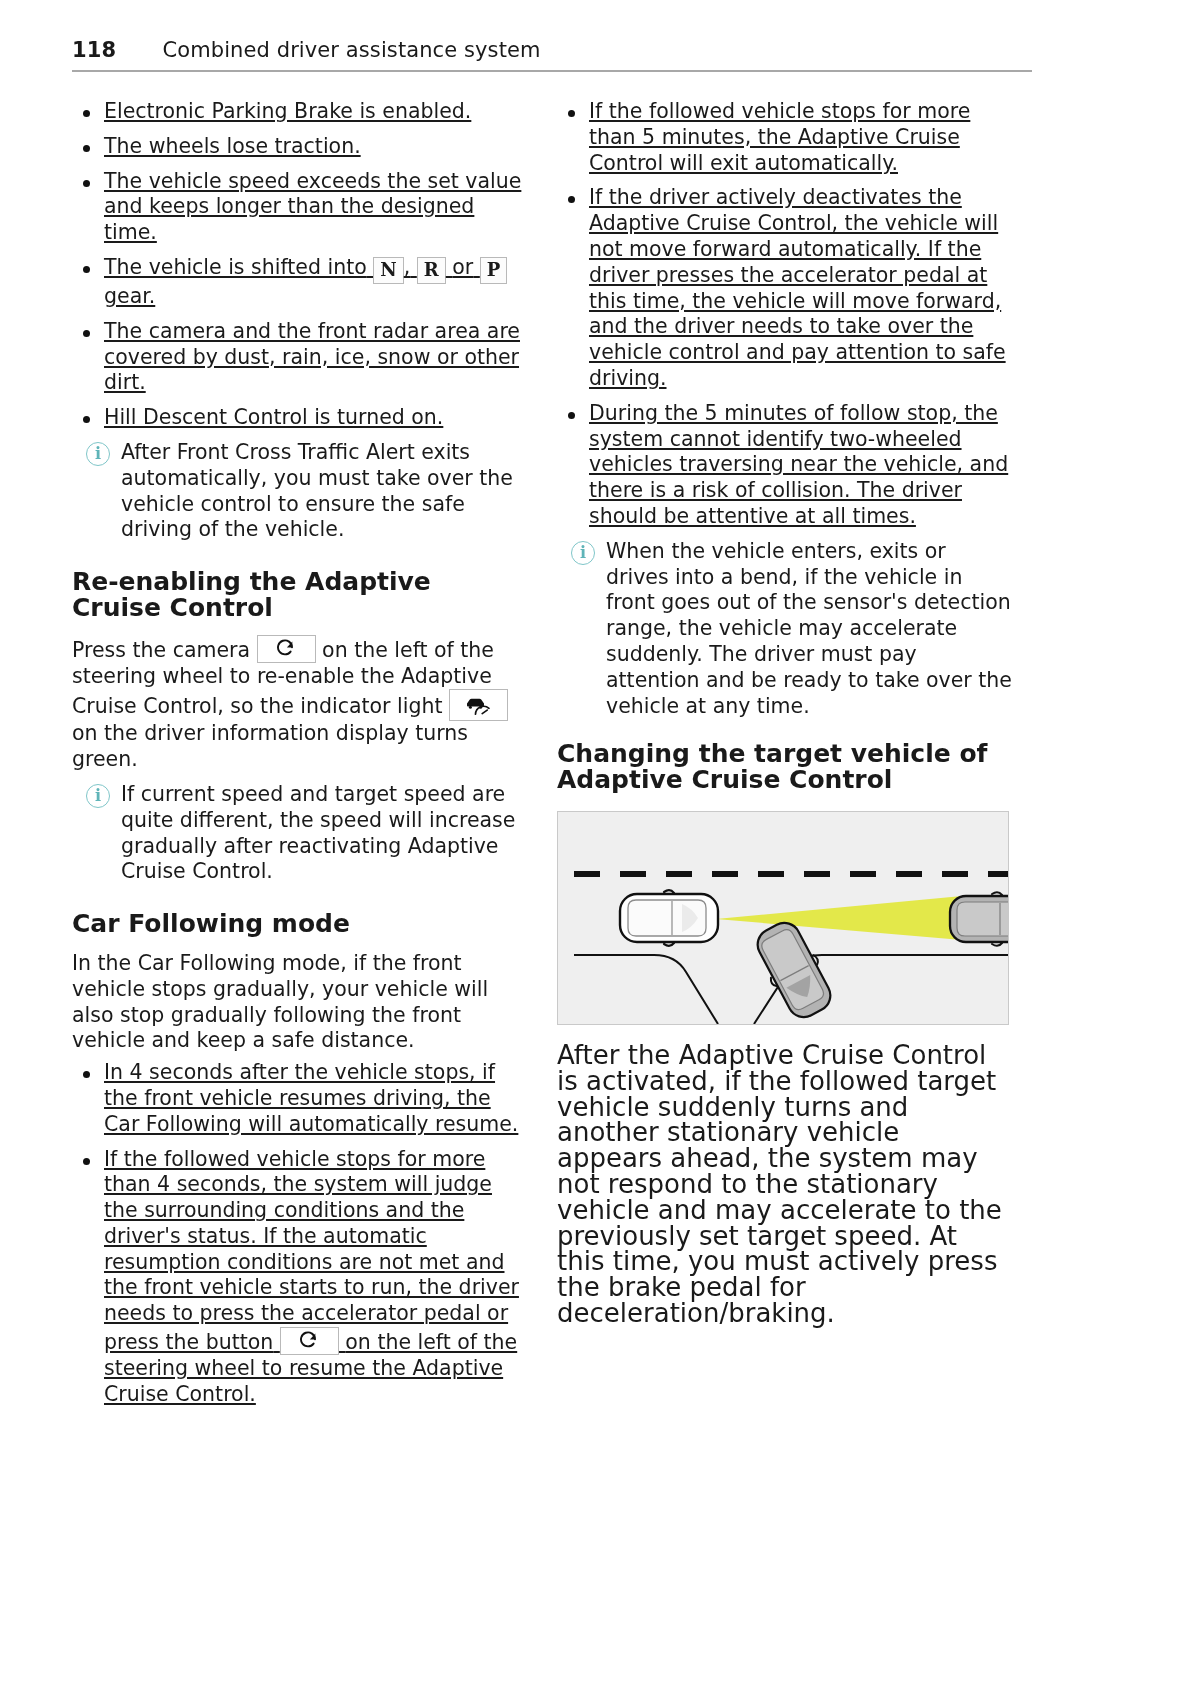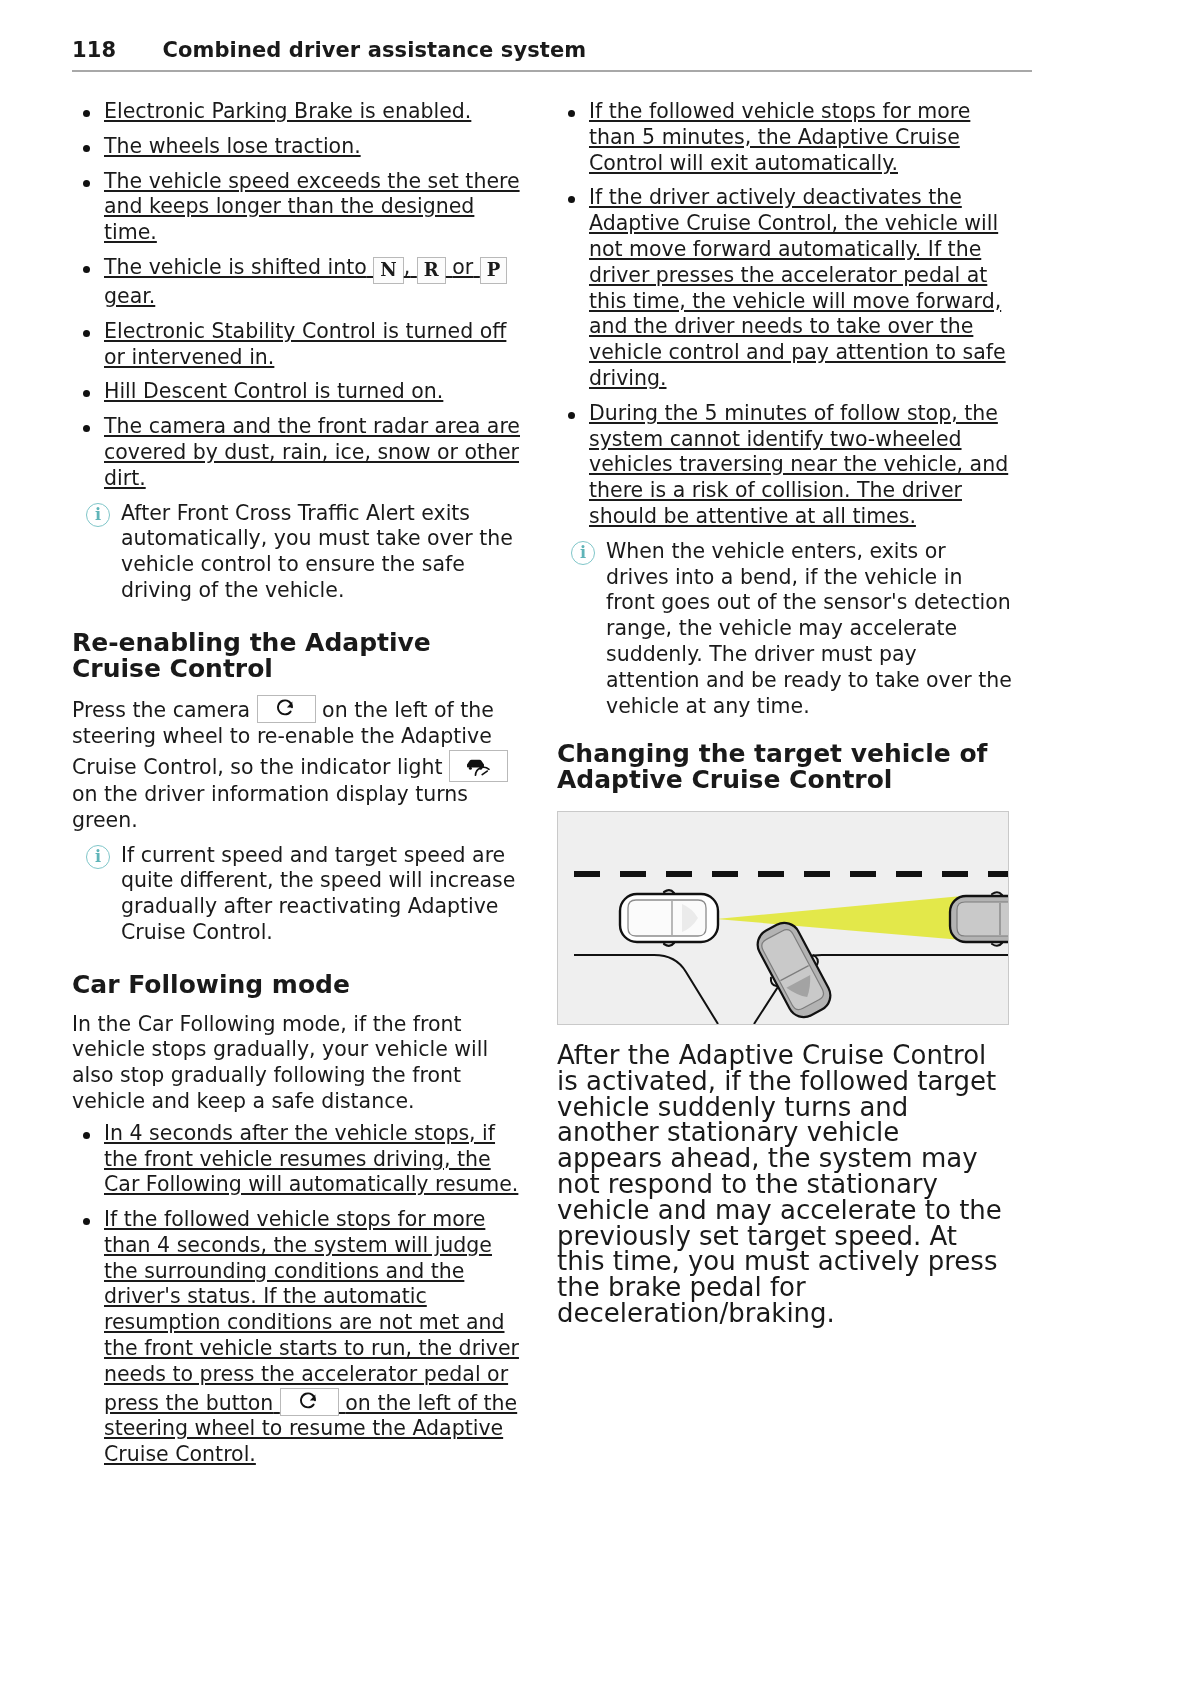--- a/index.html
+++ b/index.html
@@ -32,21 +32,21 @@
     padding-bottom: 8px;
     border-bottom: 2px solid #a8a8a8;
   }
   .page-number {
     font-size: 21px;
     font-weight: bold;
     letter-spacing: .2px;
   }
   .header-title {
     font-size: 21px;
-    font-weight: bold;
+    font-weight: normal;
     letter-spacing: .1px;
   }
 
   
   .columns {
     display: flex;
     gap: 30px;
     margin-top: 27px;
   }
   .col {
@@ -189,32 +189,31 @@
     <span class="header-title">Combined driver assistance system</span>
   </div>
 
   <div class="columns">
 
     <div class="col">
 
       <ul class="bullets">
         <li>Electronic Parking Brake is enabled.</li>
         <li>The wheels lose traction.</li>
-        <li>The vehicle speed exceeds the set there and keeps longer than the designed time.</li>
+        <li>The vehicle speed exceeds the set value and keeps longer than the designed time.</li>
         <li>
           <span>The vehicle is shifted into</span>
           <span class="keybox">N</span><span>,</span>
           <span class="keybox">R</span>
           <span>or</span>
           <span class="keybox">P</span>
           <span>gear.</span>
         </li>
-        <li>Electronic Stability Control is turned off or intervened in.</li>
+        <li>The camera and the front radar area are covered by dust, rain, ice, snow or other dirt.</li>
         <li>Hill Descent Control is turned on.</li>
-        <li>The camera and the front radar area are covered by dust, rain, ice, snow or other dirt.</li>
       </ul>
 
       <div class="note">
         <span class="info-icon">i</span>
         <span>After Front Cross Traffic Alert exits automatically, you must take over the vehicle control to ensure the safe driving of the vehicle.</span>
       </div>
 
       <h3 class="subhead">Re-enabling the Adaptive Cruise Control</h3>
 
       <p class="body">

